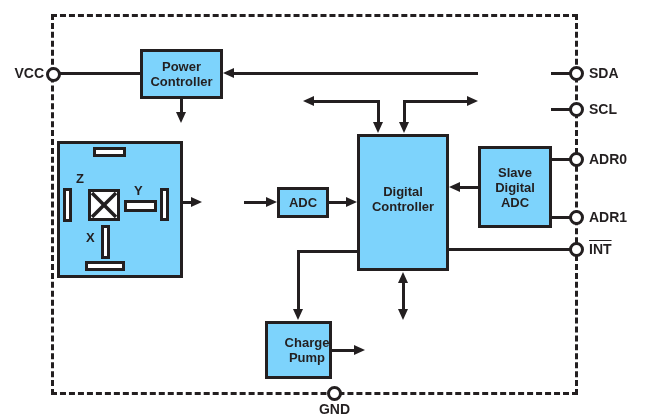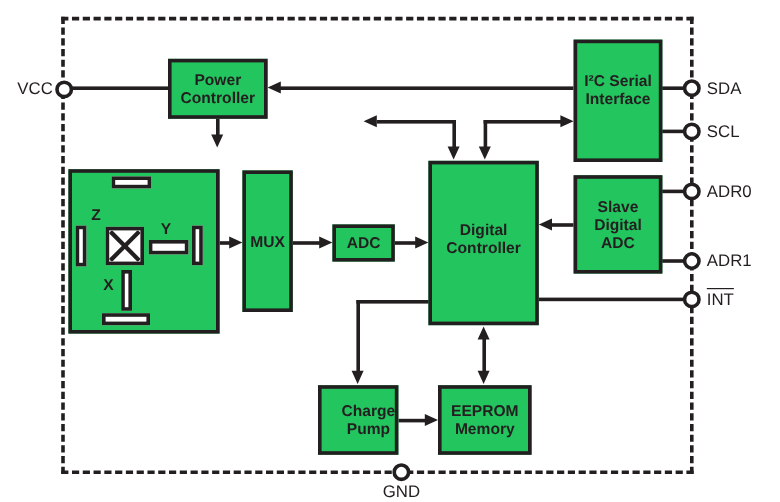--- a/index.html
+++ b/index.html
@@ -6,36 +6,36 @@
   #canvas {
     position:relative; width:650px; height:418px; background:#ffffff;
     font-family:"Liberation Sans", sans-serif; color:#231f20; overflow:hidden;
   }
   .boundary {
     position:absolute; left:51px; top:14px; width:527px; height:381px;
     border:3px dashed #231f20; box-sizing:border-box; background:transparent;
   }
   .line { position:absolute; background:#231f20; }
   .block {
-    position:absolute; border:3px solid #231f20; background:#22c55e;
+    position:absolute; border:3px solid #231f20; background:#7dd3fc;
     box-sizing:border-box; display:flex; align-items:center; justify-content:center;
     text-align:center; font-weight:bold; font-size:13px; line-height:15px;
   }
   .block span, .caption, .pinlabel { white-space:pre-line; }
   .plate { position:absolute; border:3px solid #231f20; background:#fff; box-sizing:border-box; }
   .axis { position:absolute; font-weight:bold; font-size:13px; line-height:13px; }
   .caption {
     position:absolute; left:57px; top:281px; width:126px; text-align:center;
     font-weight:bold; font-size:13px; line-height:15px;
   }
   .pin {
     position:absolute; width:15px; height:15px; border:3px solid #231f20;
     border-radius:50%; background:#fff; box-sizing:border-box; z-index:5;
   }
-  .pinlabel { position:absolute; font-weight:normal; font-size:14px; line-height:16px; z-index:5; }
+  .pinlabel { position:absolute; font-weight:bold; font-size:14px; line-height:16px; z-index:5; }
   .overbar { text-decoration:overline; }
   .arr { position:absolute; width:0; height:0; }
   .arr.r { border-top:5px solid transparent; border-bottom:5px solid transparent; border-left:11px solid #231f20; }
   .arr.l { border-top:5px solid transparent; border-bottom:5px solid transparent; border-right:11px solid #231f20; }
   .arr.d { border-left:5px solid transparent; border-right:5px solid transparent; border-top:11px solid #231f20; }
   .arr.u { border-left:5px solid transparent; border-right:5px solid transparent; border-bottom:11px solid #231f20; }
 </style>
 </head>
 <body>
 
@@ -89,46 +89,35 @@
   <div class="arr r" style="left:354px;top:345px;"></div>
 
   <div class="line" style="left:402px;top:282px;width:3px;height:28px;"></div>
   <div class="arr u" style="left:398px;top:272px;"></div>
   <div class="arr d" style="left:398px;top:309px;"></div>
 
   <div class="block" style="left:140px;top:49px;width:83px;height:50px;">
     <span>Power
 Controller</span>
   </div>
-  <div class="block" style="left:478px;top:33px;width:74px;height:102px;padding-bottom:18px;">
-    <span>I²C Serial
-Interface</span>
-  </div>
-  <div class="block" style="left:202px;top:142px;width:42px;height:118px;">
-    <span>MUX</span>
-  </div>
   <div class="block" style="left:277px;top:187px;width:52px;height:31px;">
     <span>ADC</span>
   </div>
   <div class="block" style="left:357px;top:134px;width:92px;height:137px;padding-bottom:8px;">
     <span>Digital
 Controller</span>
   </div>
   <div class="block" style="left:478px;top:146px;width:74px;height:82px;">
     <span>Slave
 Digital
 ADC</span>
   </div>
   <div class="block" style="left:265px;top:321px;width:67px;height:58px;padding-left:17px;">
     <span>Charge
 Pump</span>
-  </div>
-  <div class="block" style="left:365px;top:321px;width:78px;height:58px;">
-    <span>EEPROM
-Memory</span>
   </div>
 
   <div class="block" style="left:57px;top:141px;width:126px;height:137px;"></div>
   <div class="plate" style="left:93px;top:147px;width:33px;height:10px;"></div>
   <div class="plate" style="left:63px;top:188px;width:9px;height:34px;"></div>
   <div class="plate" style="left:88px;top:189px;width:32px;height:32px;">
     <svg width="26" height="26" viewBox="0 0 26 26">
       <line x1="1" y1="1" x2="25" y2="25" stroke="#231f20" stroke-width="3.5"></line>
       <line x1="25" y1="1" x2="1" y2="25" stroke="#231f20" stroke-width="3.5"></line>
     </svg>

